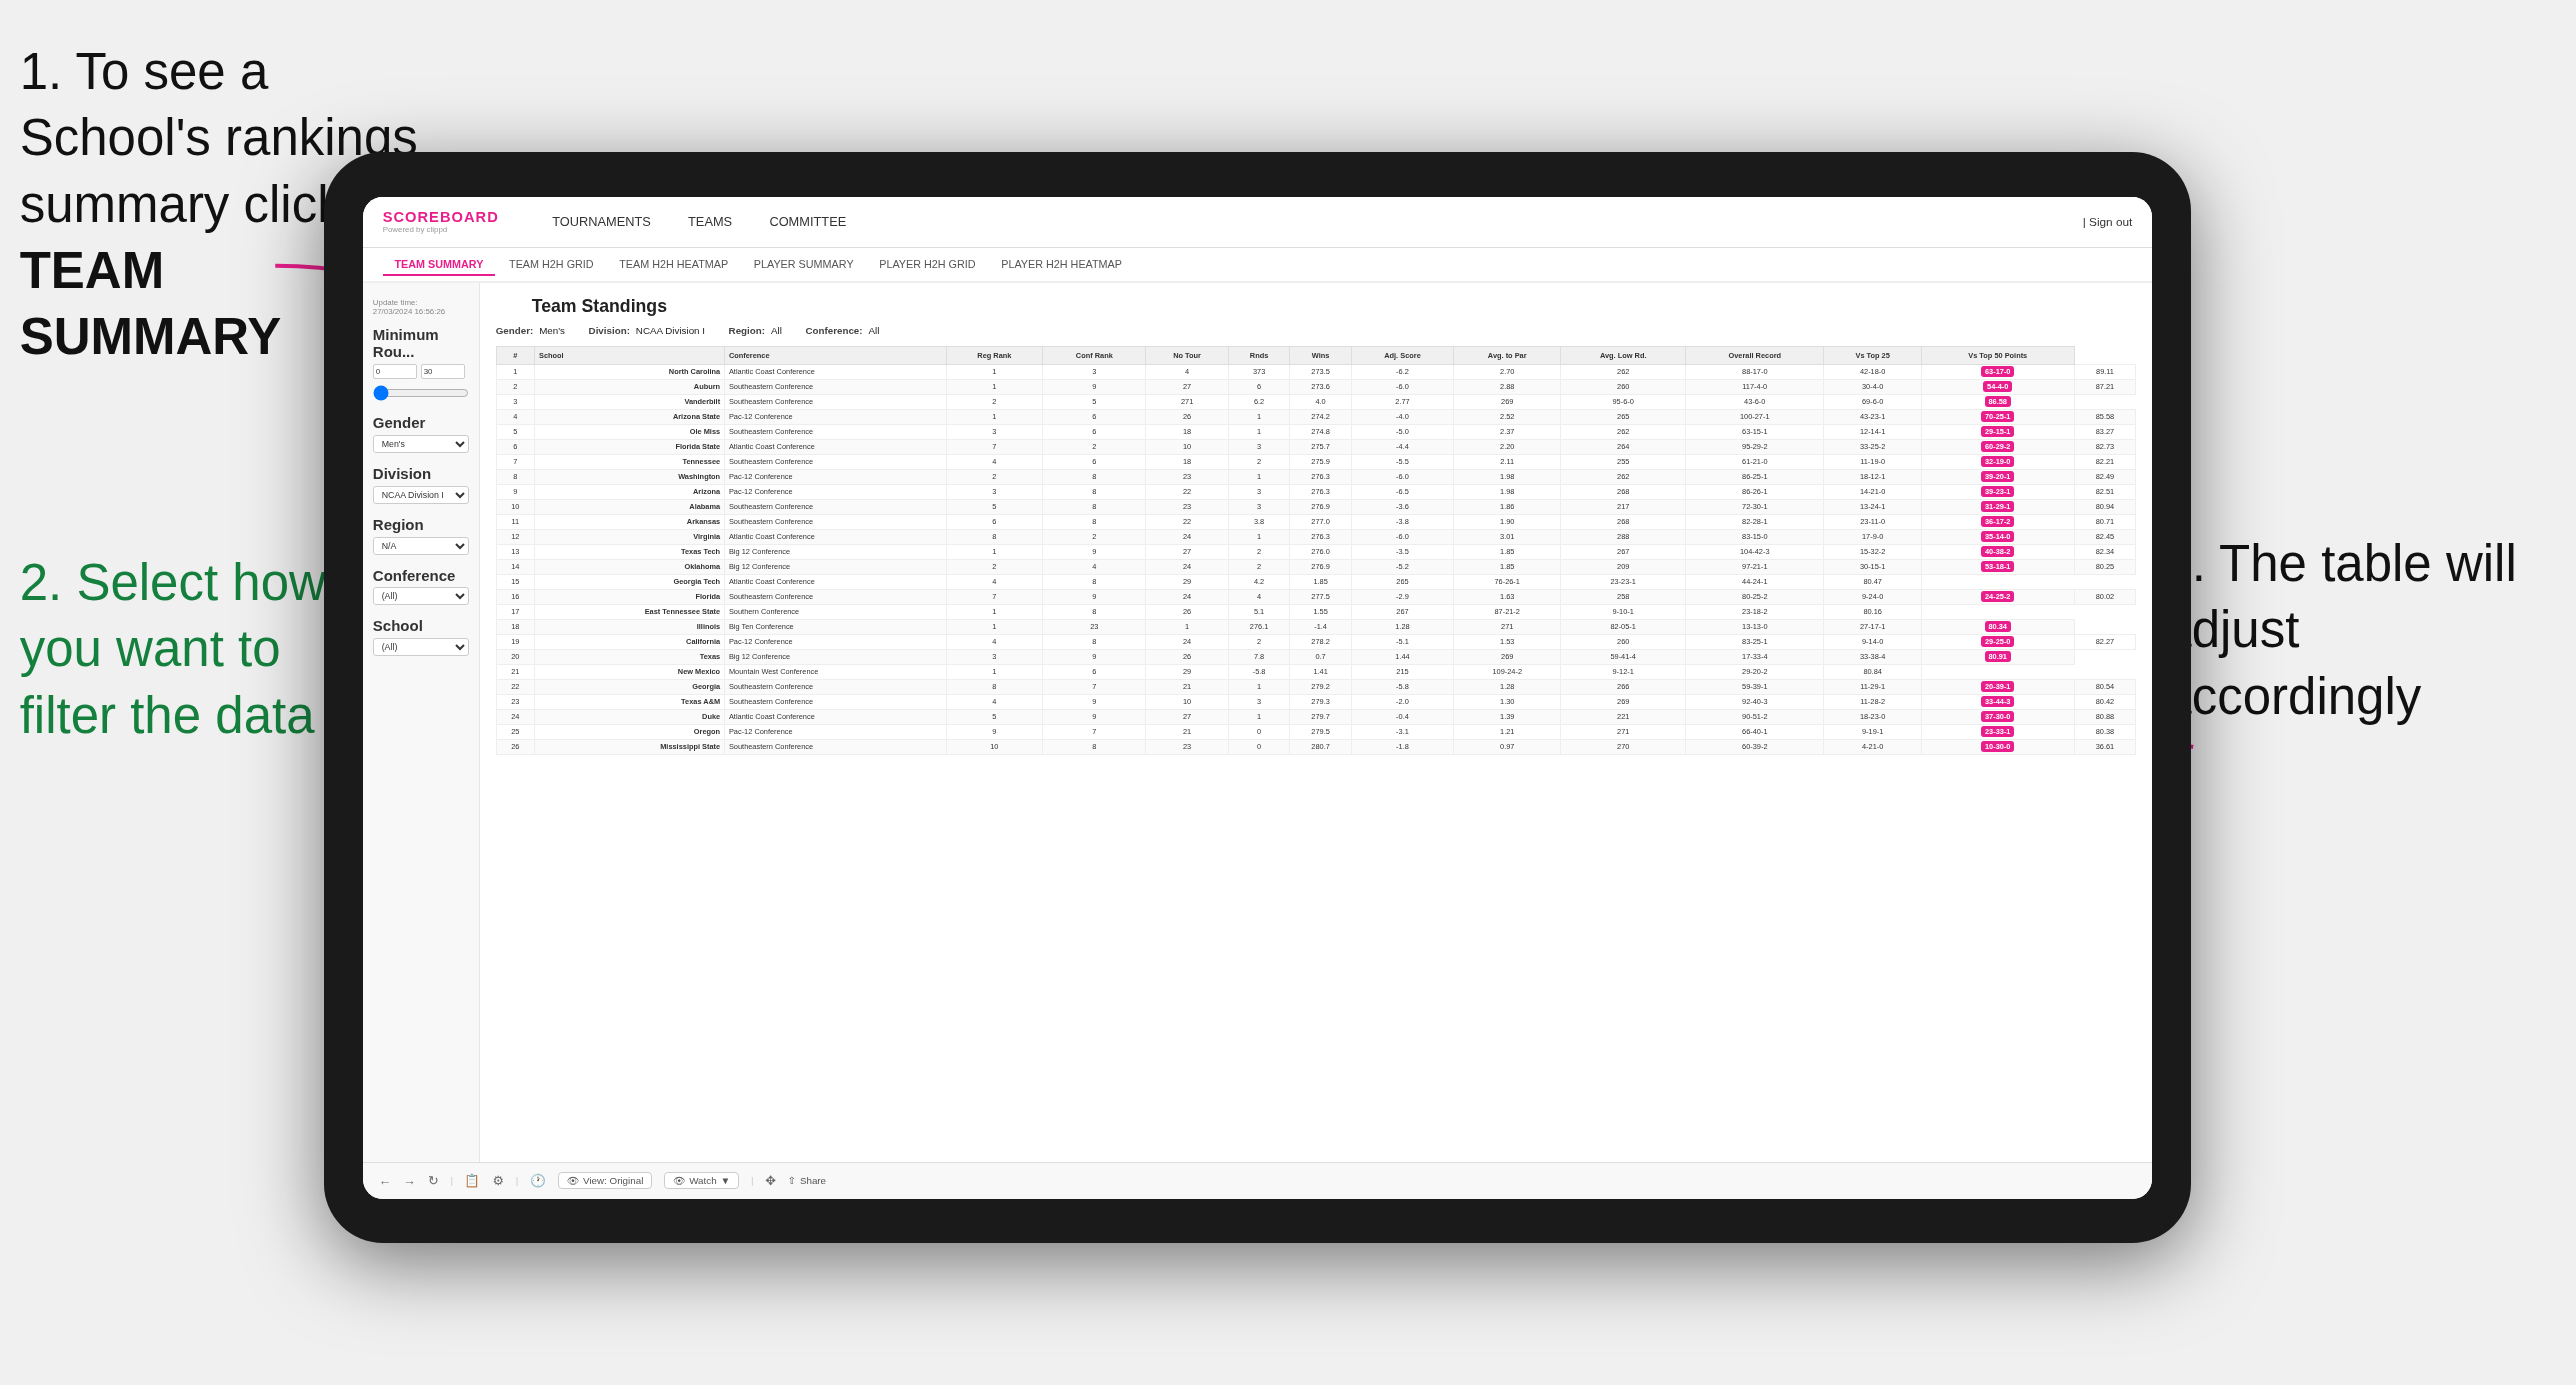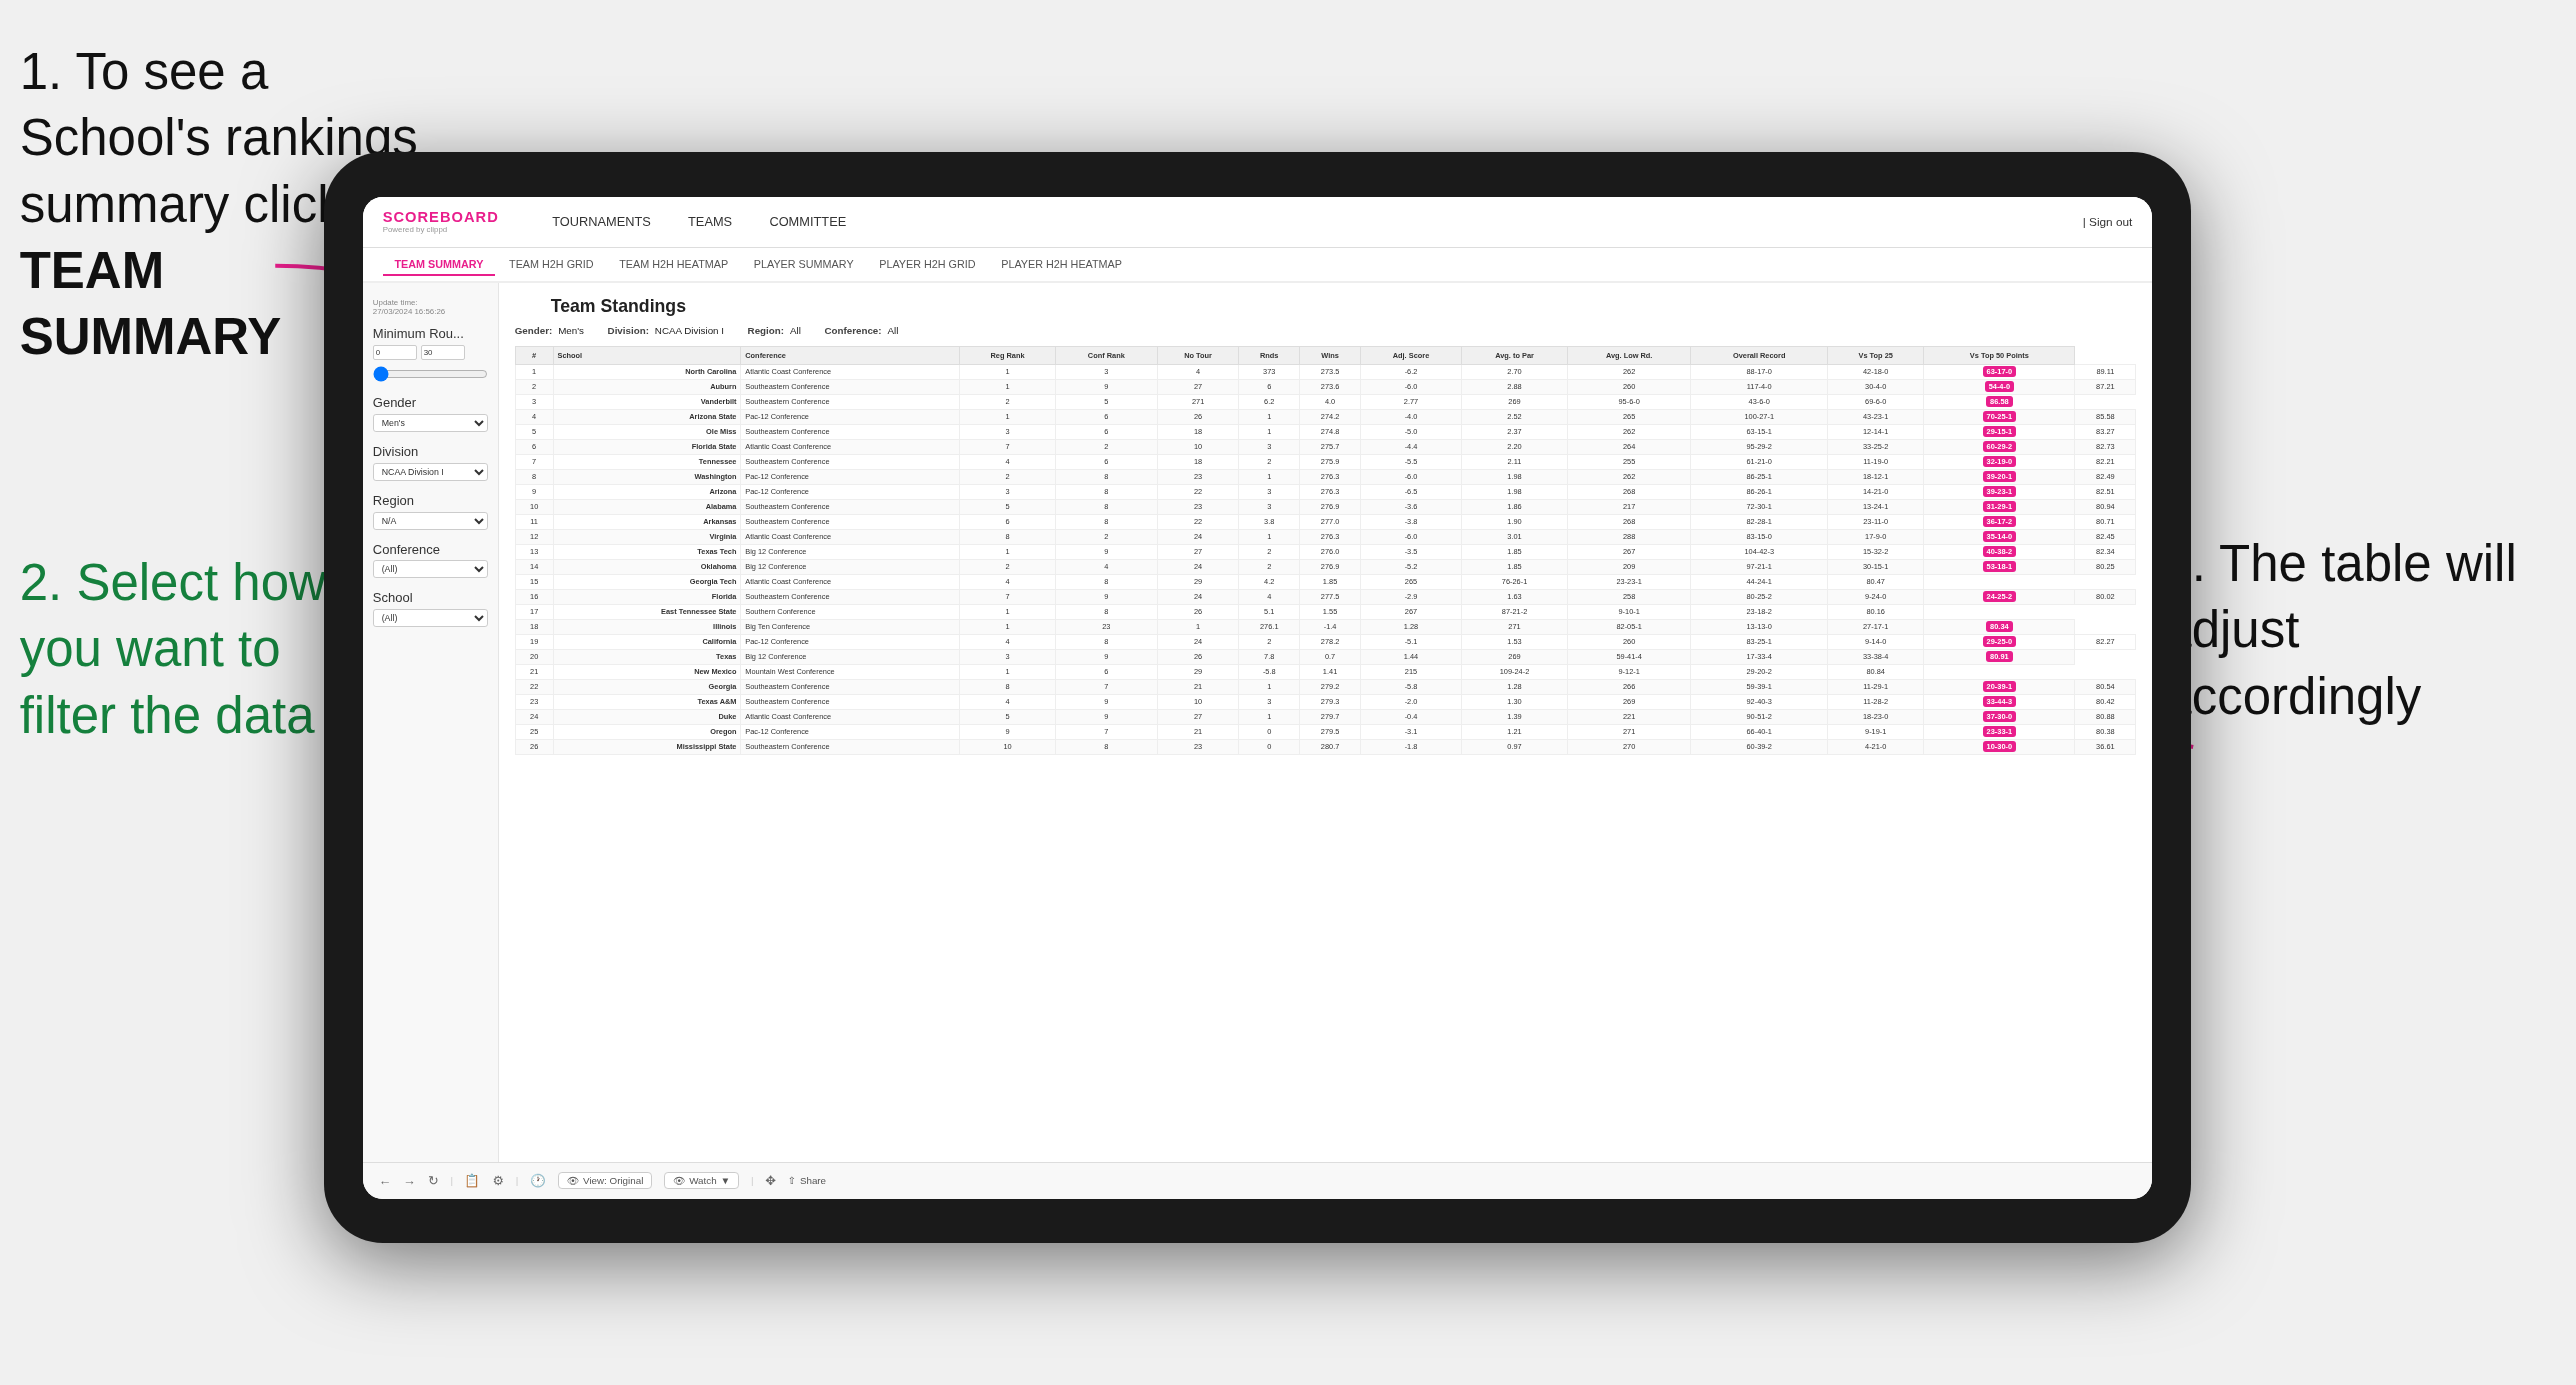--- a/index.html
+++ b/index.html
@@ -162,33 +162,33 @@
     
     .main-content {
       display: flex;
       flex: 1;
       overflow: hidden;
       background: #f8f8f8;
     }
 
     
     .sidebar {
-      width: 136px;
+      width: 117px;
       flex-shrink: 0;
       background: #f8f8f8;
       padding: 15.7px 9.8px;
       font-size: 9.8px;
       border-right: 1px solid #e5e5e5;
     }
     .sidebar-section {
       margin-bottom: 11.8px;
     }
     .sidebar-label {
-      font-size: 13px;
-      font-weight: 400;
+      font-size: 15px;
+      font-weight: 700;
       color: #333;
       margin-bottom: 3.9px;
     }
     .sidebar-control {
       width: 100%;
       font-size: 8.8px;
       padding: 2px 3.9px;
       border: 1px solid #ccc;
       border-radius: 2.9px;
       background: #fff;

